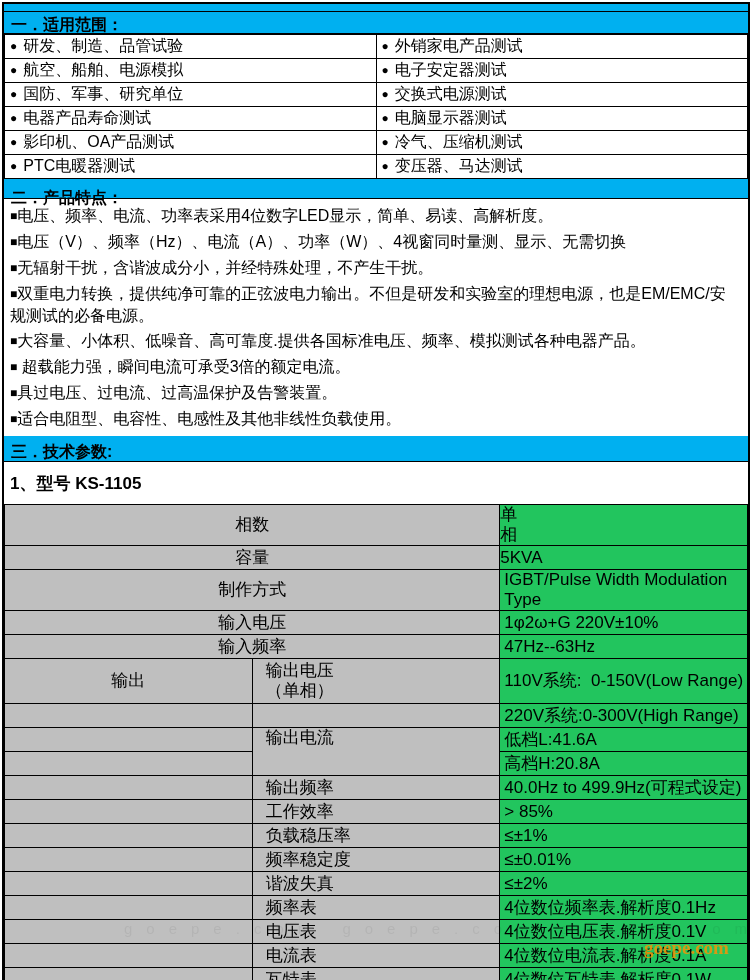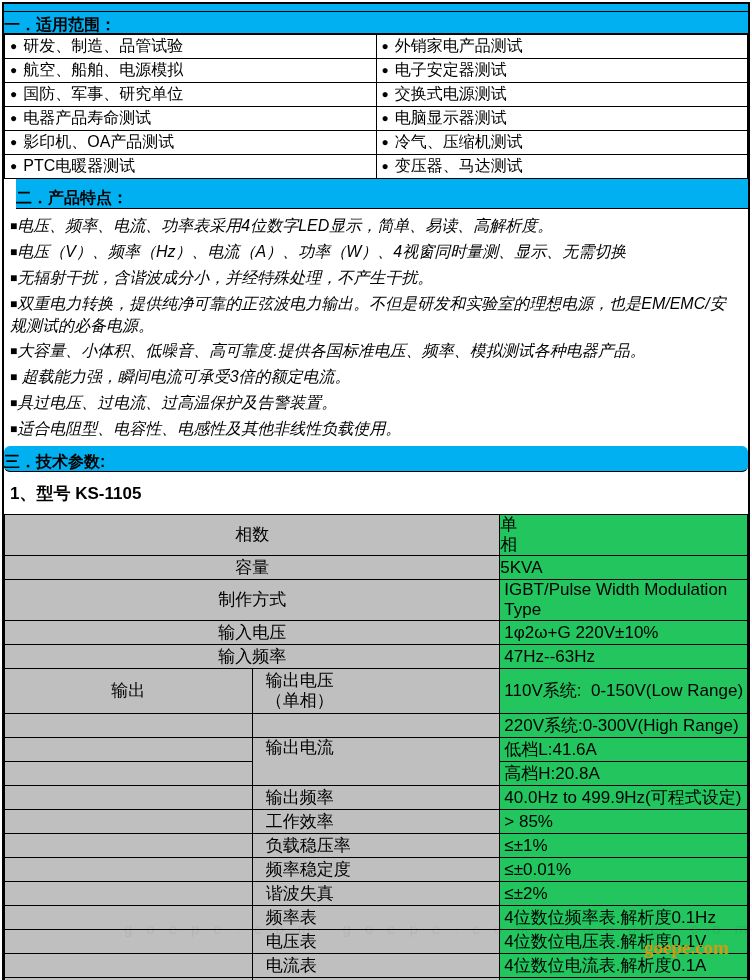--- a/index.html
+++ b/index.html
@@ -20,39 +20,40 @@
   .blue-strip {
     height: 8px;
     background: var(--band, #00b0f0);
     border-bottom: 1px solid #000;
   }
   .band {
     background: var(--band, #00b0f0);
     border-bottom: 1px solid #000;
     font-size: 16px;
     font-weight: bold;
+    padding-left: 7px;
   }
   .band-1 { height: 22px; padding-top: 3px; }
-  .band-2 { height: 30px; padding-top: 9px; margin-left: 12px; }
-  .band-3 { height: 26px; padding-top: 6px; border-radius: 6px; }
+  .band-2 { height: 20px; padding-top: 9px; }
+  .band-3 { height: 26px; padding-top: 6px; }
 
   
   table { border-collapse: collapse; width: 100%; table-layout: fixed; }
   .apply td {
     border: 1px solid #000;
     height: 24px;
     font-size: 16px;
     padding-left: 5px;
     white-space: pre-wrap;
     overflow: hidden;
   }
   .round-bullet { font-size: 12px; margin-right: 6px; vertical-align: 1px; }
 
   
-  .features { padding: 6px 8px 2px 6px; font-style: italic; }
+  .features { padding: 6px 8px 2px 6px; }
   .features p {
     font-size: 16px;
     line-height: 21px;
     margin-bottom: 4px;
     white-space: pre-wrap;
   }
   .sq-bullet { font-size: 12px; vertical-align: 1px; }
 
   
   .model {

